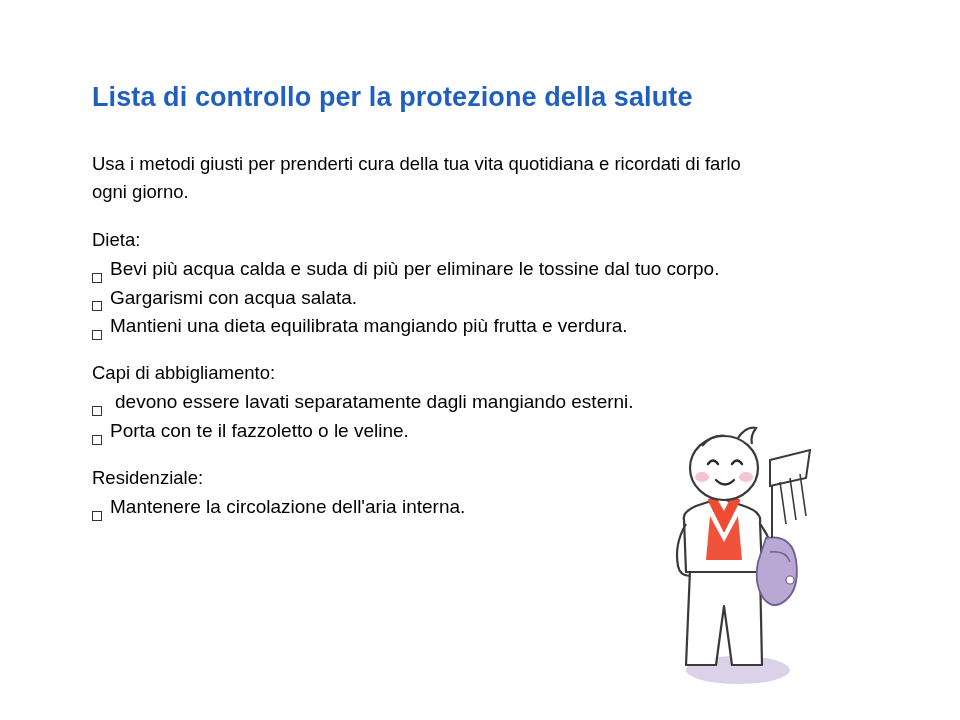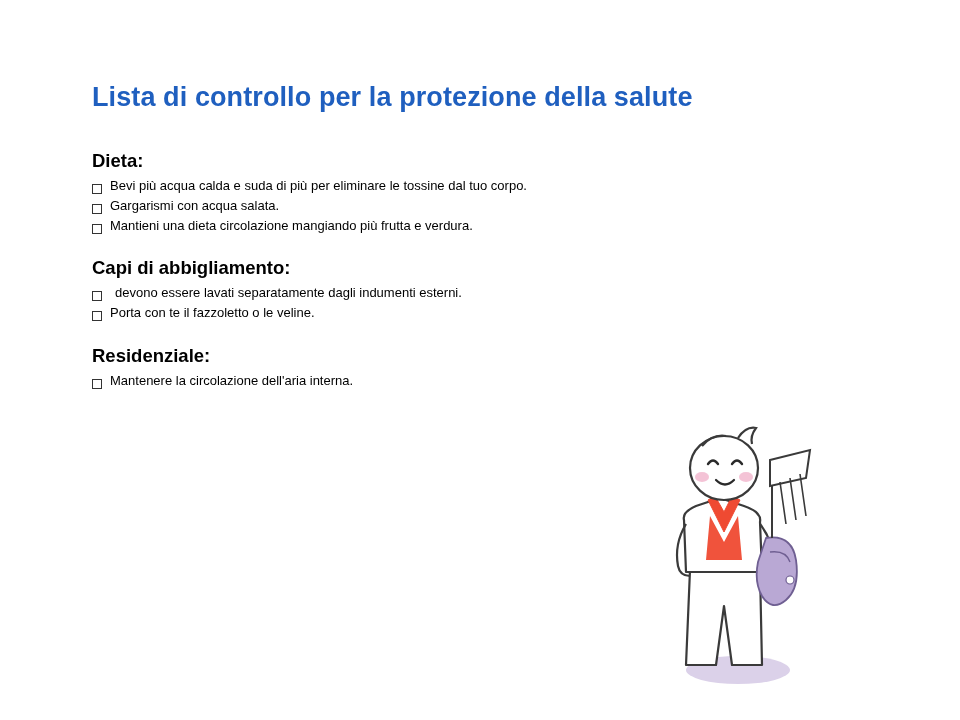--- a/index.html
+++ b/index.html
@@ -48,29 +48,29 @@
     margin-bottom: 22px;
     max-width: 660px;
   }
 
   .section {
     margin-bottom: 22px;
   }
 
   .section-heading {
     font-size: 18.5px;
-    font-weight: bold;
+    font-weight: normal;
     margin-bottom: 4px;
   }
 
   .check-item {
-    font-size: 13px;
+    font-size: 19px;
     line-height: 1.47;
     display: flex;
-    align-items: center;
+    align-items: flex-end;
     margin-bottom: 1px;
   }
 
   .checkbox {
     flex: 0 0 auto;
     width: 10px;
     height: 10px;
     border: 1px solid #333;
     margin-right: 8px;
     margin-top: 7px;
@@ -102,45 +102,46 @@
 </style>
 </head>
 <body>
 
 <div class="slide">
 
   <div class="title">Lista di controllo per la protezione della salute</div>
 
   <div class="body-block">
 
+    <div class="intro">Usa i metodi giusti per prenderti cura della tua vita quotidiana e ricordati di farlo ogni giorno.</div>
 
     <div class="section">
       <div class="section-heading">Dieta:</div>
 
       <div class="check-item">
         <span class="checkbox"></span>
         <span class="check-text">Bevi più acqua calda e suda di più per eliminare le tossine dal tuo corpo.</span>
       </div>
       <div class="check-item">
         <span class="checkbox"></span>
         <span class="check-text">Gargarismi con acqua salata.</span>
       </div>
       <div class="check-item">
         <span class="checkbox"></span>
-        <span class="check-text">Mantieni una dieta circolazione mangiando più frutta e verdura.</span>
+        <span class="check-text">Mantieni una dieta equilibrata mangiando più frutta e verdura.</span>
       </div>
     </div>
 
     <div class="section">
       <div class="section-heading">Capi di abbigliamento:</div>
 
       <div class="check-item">
         <span class="checkbox"></span>
         <span class="check-text">
-          <span class="cont">devono essere lavati separatamente dagli indumenti esterni.</span>
+          <span class="cont">devono essere lavati separatamente dagli mangiando esterni.</span>
         </span>
       </div>
       <div class="check-item">
         <span class="checkbox"></span>
         <span class="check-text">Porta con te il fazzoletto o le veline.</span>
       </div>
     </div>
 
     <div class="section">
       <div class="section-heading">Residenziale:</div>

